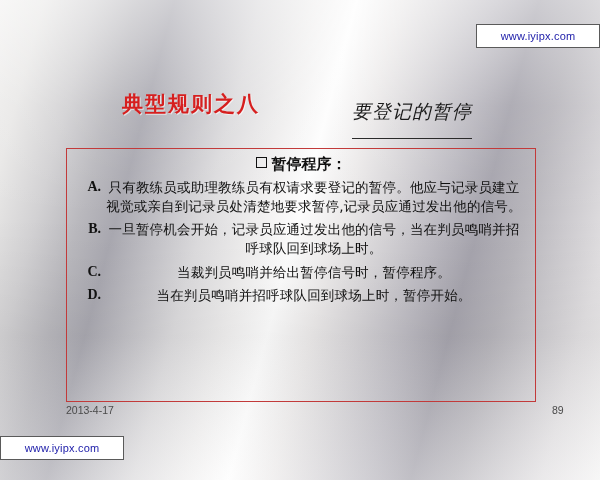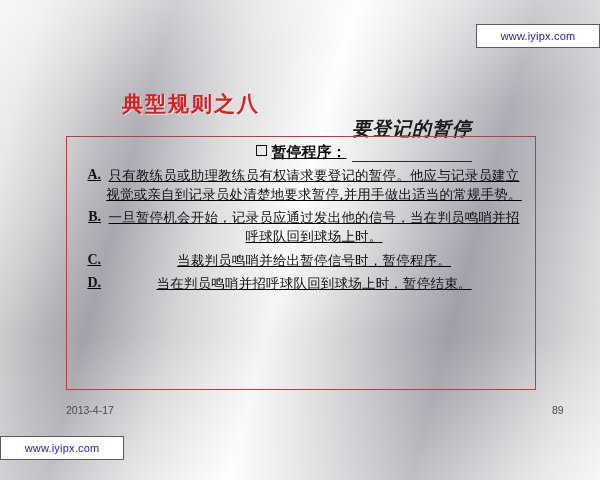--- a/index.html
+++ b/index.html
@@ -91,42 +91,41 @@
     color: #d61f1f;
     letter-spacing: 2px;
     text-shadow: 1px 1px 0 rgba(255,255,255,0.6);
     z-index: 3;
     margin-left: 24px;
   }
 
   .title-sub {
     position: absolute;
     left: 352px;
-    top: 116px;
+    top: 99px;
     font-family: "DejaVu Serif", serif;
     font-size: 19px;
-    font-weight: bold;
+    font-weight: normal;
     font-style: italic;
     color: #1b1b1b;
     letter-spacing: 1px;
     border-bottom: 1px solid #2a2a2a;
-    padding-bottom: 19px;
+    padding-bottom: 13px;
     z-index: 3;
   }
 
   .content-box {
     position: absolute;
     left: 66px;
-    top: 136px;
+    top: 148px;
     width: 470px;
     height: 254px;
     border: 1px solid #c23a3a;
     box-sizing: border-box;
     z-index: 3;
-    text-decoration: underline;
   }
 
   .box-heading {
     text-align: center;
     margin-top: 6px;
     font-size: 15px;
     font-weight: bold;
     color: #111111;
     font-family: "DejaVu Sans", sans-serif;
   }
@@ -203,36 +202,36 @@
   <div class="content-box">
 
     <div class="box-heading">
       <span class="sq"></span><span>暂停程序：</span>
     </div>
 
     <div class="items">
 
       <div class="item">
         <div class="item-label">A.</div>
-        <div class="item-text">只有教练员或助理教练员有权请求要登记的暂停。他应与记录员建立视觉或亲自到记录员处清楚地要求暂停,并用手做出适当的常规手势。</div>
+        <div class="item-text">只有教练员或助理教练员有权请求要登记的暂停。他应与记录员建立视觉或亲自到记录员处清楚地要求暂停,记录员应通过发出他的信号。</div>
       </div>
 
       <div class="item">
         <div class="item-label">B.</div>
         <div class="item-text">一旦暂停机会开始，记录员应通过发出他的信号，当在判员鸣哨并招呼球队回到球场上时。</div>
       </div>
 
       <div class="item">
         <div class="item-label">C.</div>
         <div class="item-text">当裁判员鸣哨并给出暂停信号时，暂停程序。</div>
       </div>
 
       <div class="item">
         <div class="item-label">D.</div>
-        <div class="item-text">当在判员鸣哨并招呼球队回到球场上时，暂停结束。</div>
+        <div class="item-text">当在判员鸣哨并招呼球队回到球场上时，暂停开始。</div>
       </div>
 
     </div>
   </div>
 
   <div class="footer-date">2013-4-17</div>
 
   <div class="footer-page">89</div>
 
   <div class="watermark watermark-bottom">www.iyipx.com</div>

